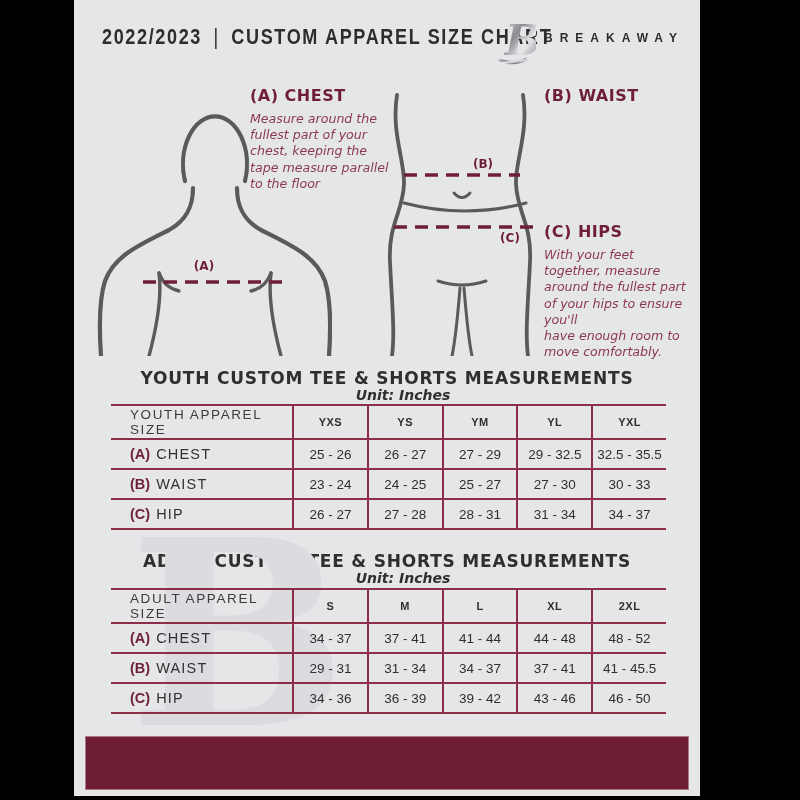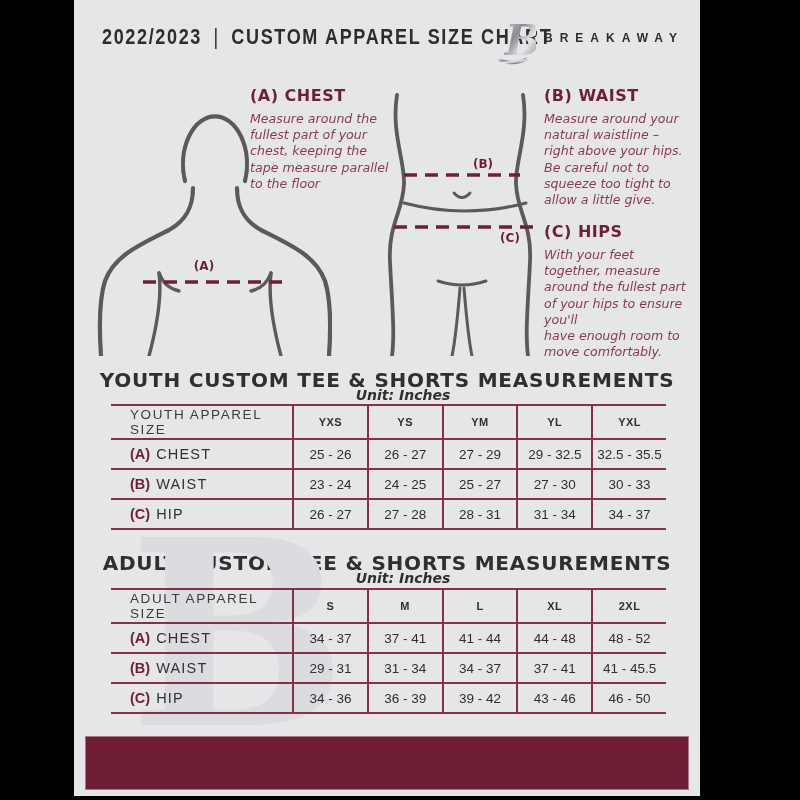--- a/index.html
+++ b/index.html
@@ -19,21 +19,21 @@
   
   .fig{position:absolute;}
   .guide-h{position:absolute;font-family:"DejaVu Sans",sans-serif;font-weight:700;
            font-size:16px;letter-spacing:.5px;color:var(--maroon,#6f1e3a);}
   .guide-p{position:absolute;font-family:"DejaVu Sans",sans-serif;font-style:italic;
            font-size:12.6px;line-height:16.2px;color:var(--maroon-soft,#8d3856);
            white-space:pre-line;}
 
   
   .tbl-title{position:absolute;left:0;width:626px;text-align:center;
-             font-family:"DejaVu Sans",sans-serif;font-weight:700;font-size:20px;
+             font-family:"DejaVu Sans",sans-serif;font-weight:700;font-size:17px;
              letter-spacing:.8px;color:#2f2f2f;}
   .tbl-unit{position:absolute;left:0;width:626px;text-align:center;
             font-family:"DejaVu Sans",sans-serif;font-style:italic;font-weight:600;
             font-size:14px;color:#2f2f2f;margin-left:16px;}
   .size-table{position:absolute;left:37px;width:555px;
               border-top:2px solid var(--line,#8c2e48);
               border-bottom:2px solid var(--line,#8c2e48);z-index:2;}
   .trow{display:grid;grid-template-columns:181px repeat(5,1fr);
         border-bottom:2px solid var(--line,#8c2e48);}
   .trow:last-child{border-bottom:none;}
@@ -113,26 +113,20 @@
     </svg>
 
     <div class="guide-h" style="left:176px;top:86px">(A) CHEST</div>
     <div class="guide-p" style="left:176px;top:111px;width:160px">Measure around the
 fullest part of your
 chest, keeping the
 tape measure parallel
 to the floor</div>
 
     <div class="guide-h" style="left:470px;top:86px">(B) WAIST</div>
-    <div class="guide-p" style="left:470px;top:111px;width:160px">Measure around your
-natural waistline –
-right above your hips.
-Be careful not to
-squeeze too tight to
-allow a little give.</div>
 
     <div class="guide-h" style="left:470px;top:222px">(C) HIPS</div>
     <div class="guide-p" style="left:470px;top:247px;width:170px">With your feet
 together, measure
 around the fullest part
 of your hips to ensure
 you'll
 have enough room to
 move comfortably.</div>
 

